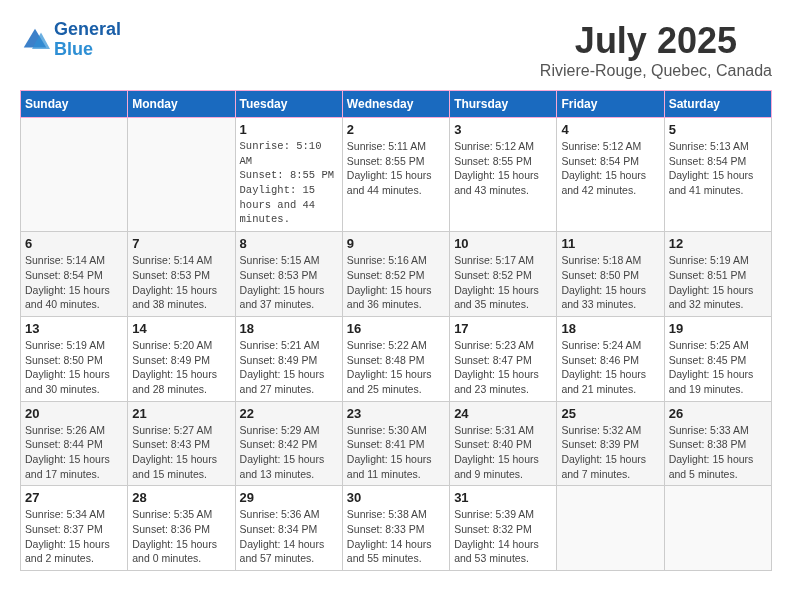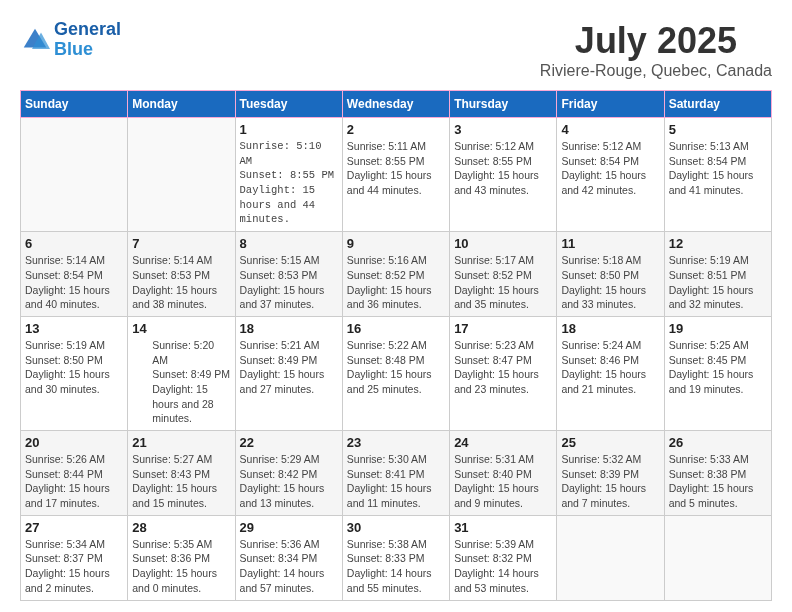--- a/index.html
+++ b/index.html
@@ -203,21 +203,21 @@
       </tr>
       <tr>
         <td>
           <span class="day-num">13</span>
           <div class="day-info" style="white-space: pre-line;">Sunrise: 5:19 AM
 Sunset: 8:50 PM
 Daylight: 15 hours and 30 minutes.</div>
         </td>
         <td>
           <span class="day-num">14</span>
-          <div class="day-info" style="white-space: pre-line; margin-left: 20px;">Sunrise: 5:20 AM
+          <div class="day-info" style="white-space: pre-line;">Sunrise: 5:20 AM
 Sunset: 8:49 PM
 Daylight: 15 hours and 28 minutes.</div>
         </td>
         <td>
           <span class="day-num">18</span>
           <div class="day-info" style="white-space: pre-line;">Sunrise: 5:21 AM
 Sunset: 8:49 PM
 Daylight: 15 hours and 27 minutes.</div>
         </td>
         <td>

